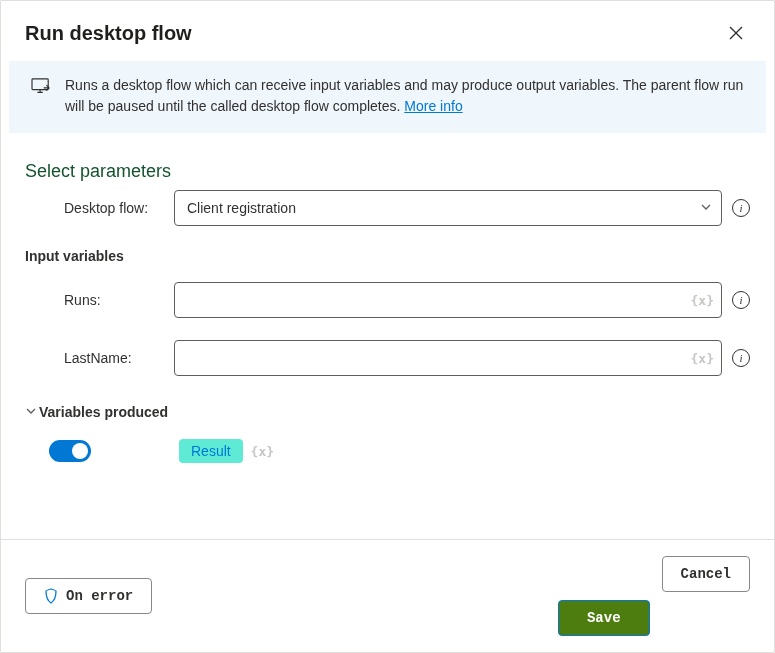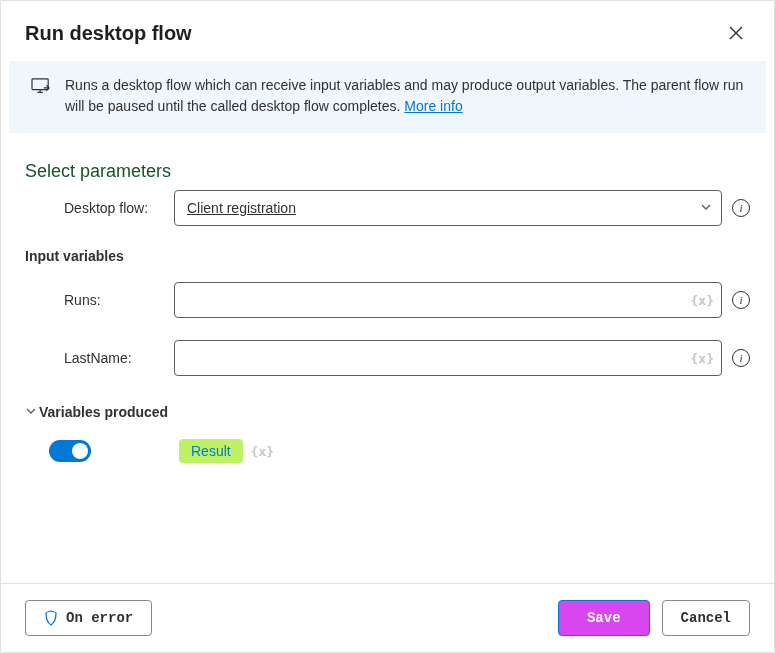--- a/index.html
+++ b/index.html
@@ -97,21 +97,20 @@
     background: #fff;
     padding: 0 36px 0 12px;
     font-family: inherit;
     font-size: 14px;
     color: #323130;
     outline: none;
   }
   .select {
     cursor: pointer;
     text-align: left;
-    text-decoration: underline;
   }
   .chevron {
     position: absolute;
     right: 10px;
     top: 50%;
     transform: translateY(-50%);
     pointer-events: none;
     color: #605e5c;
   }
   .var-token {
@@ -173,21 +172,21 @@
     content: "";
     position: absolute;
     right: 3px;
     top: 3px;
     width: 16px;
     height: 16px;
     background: #fff;
     border-radius: 50%;
   }
   .result-chip {
-    background: #bef264;
+    background: #5eead4;
     color: #0078d4;
     padding: 4px 12px;
     border-radius: 4px;
     font-size: 14px;
   }
   .vx {
     color: #c8c6c4;
     font-family: Consolas, monospace;
     font-size: 13px;
     font-weight: 600;
@@ -211,24 +210,25 @@
     display: inline-flex;
     align-items: center;
     gap: 8px;
   }
   .btn-default {
     background: #fff;
     border: 1px solid #8a8886;
     color: #323130;
   }
   .btn-primary {
-    background: #d946ef;
+    background: #4d7c0f;
     border: 1px solid #0078d4;
     color: #fff;
     padding: 16px 28px;
+    margin-top: 44px;
   }
   .footer-right {
     display: flex;
     gap: 12px;
   }
 </style>
 </head>
 <body>
 
 <div class="dialog">

